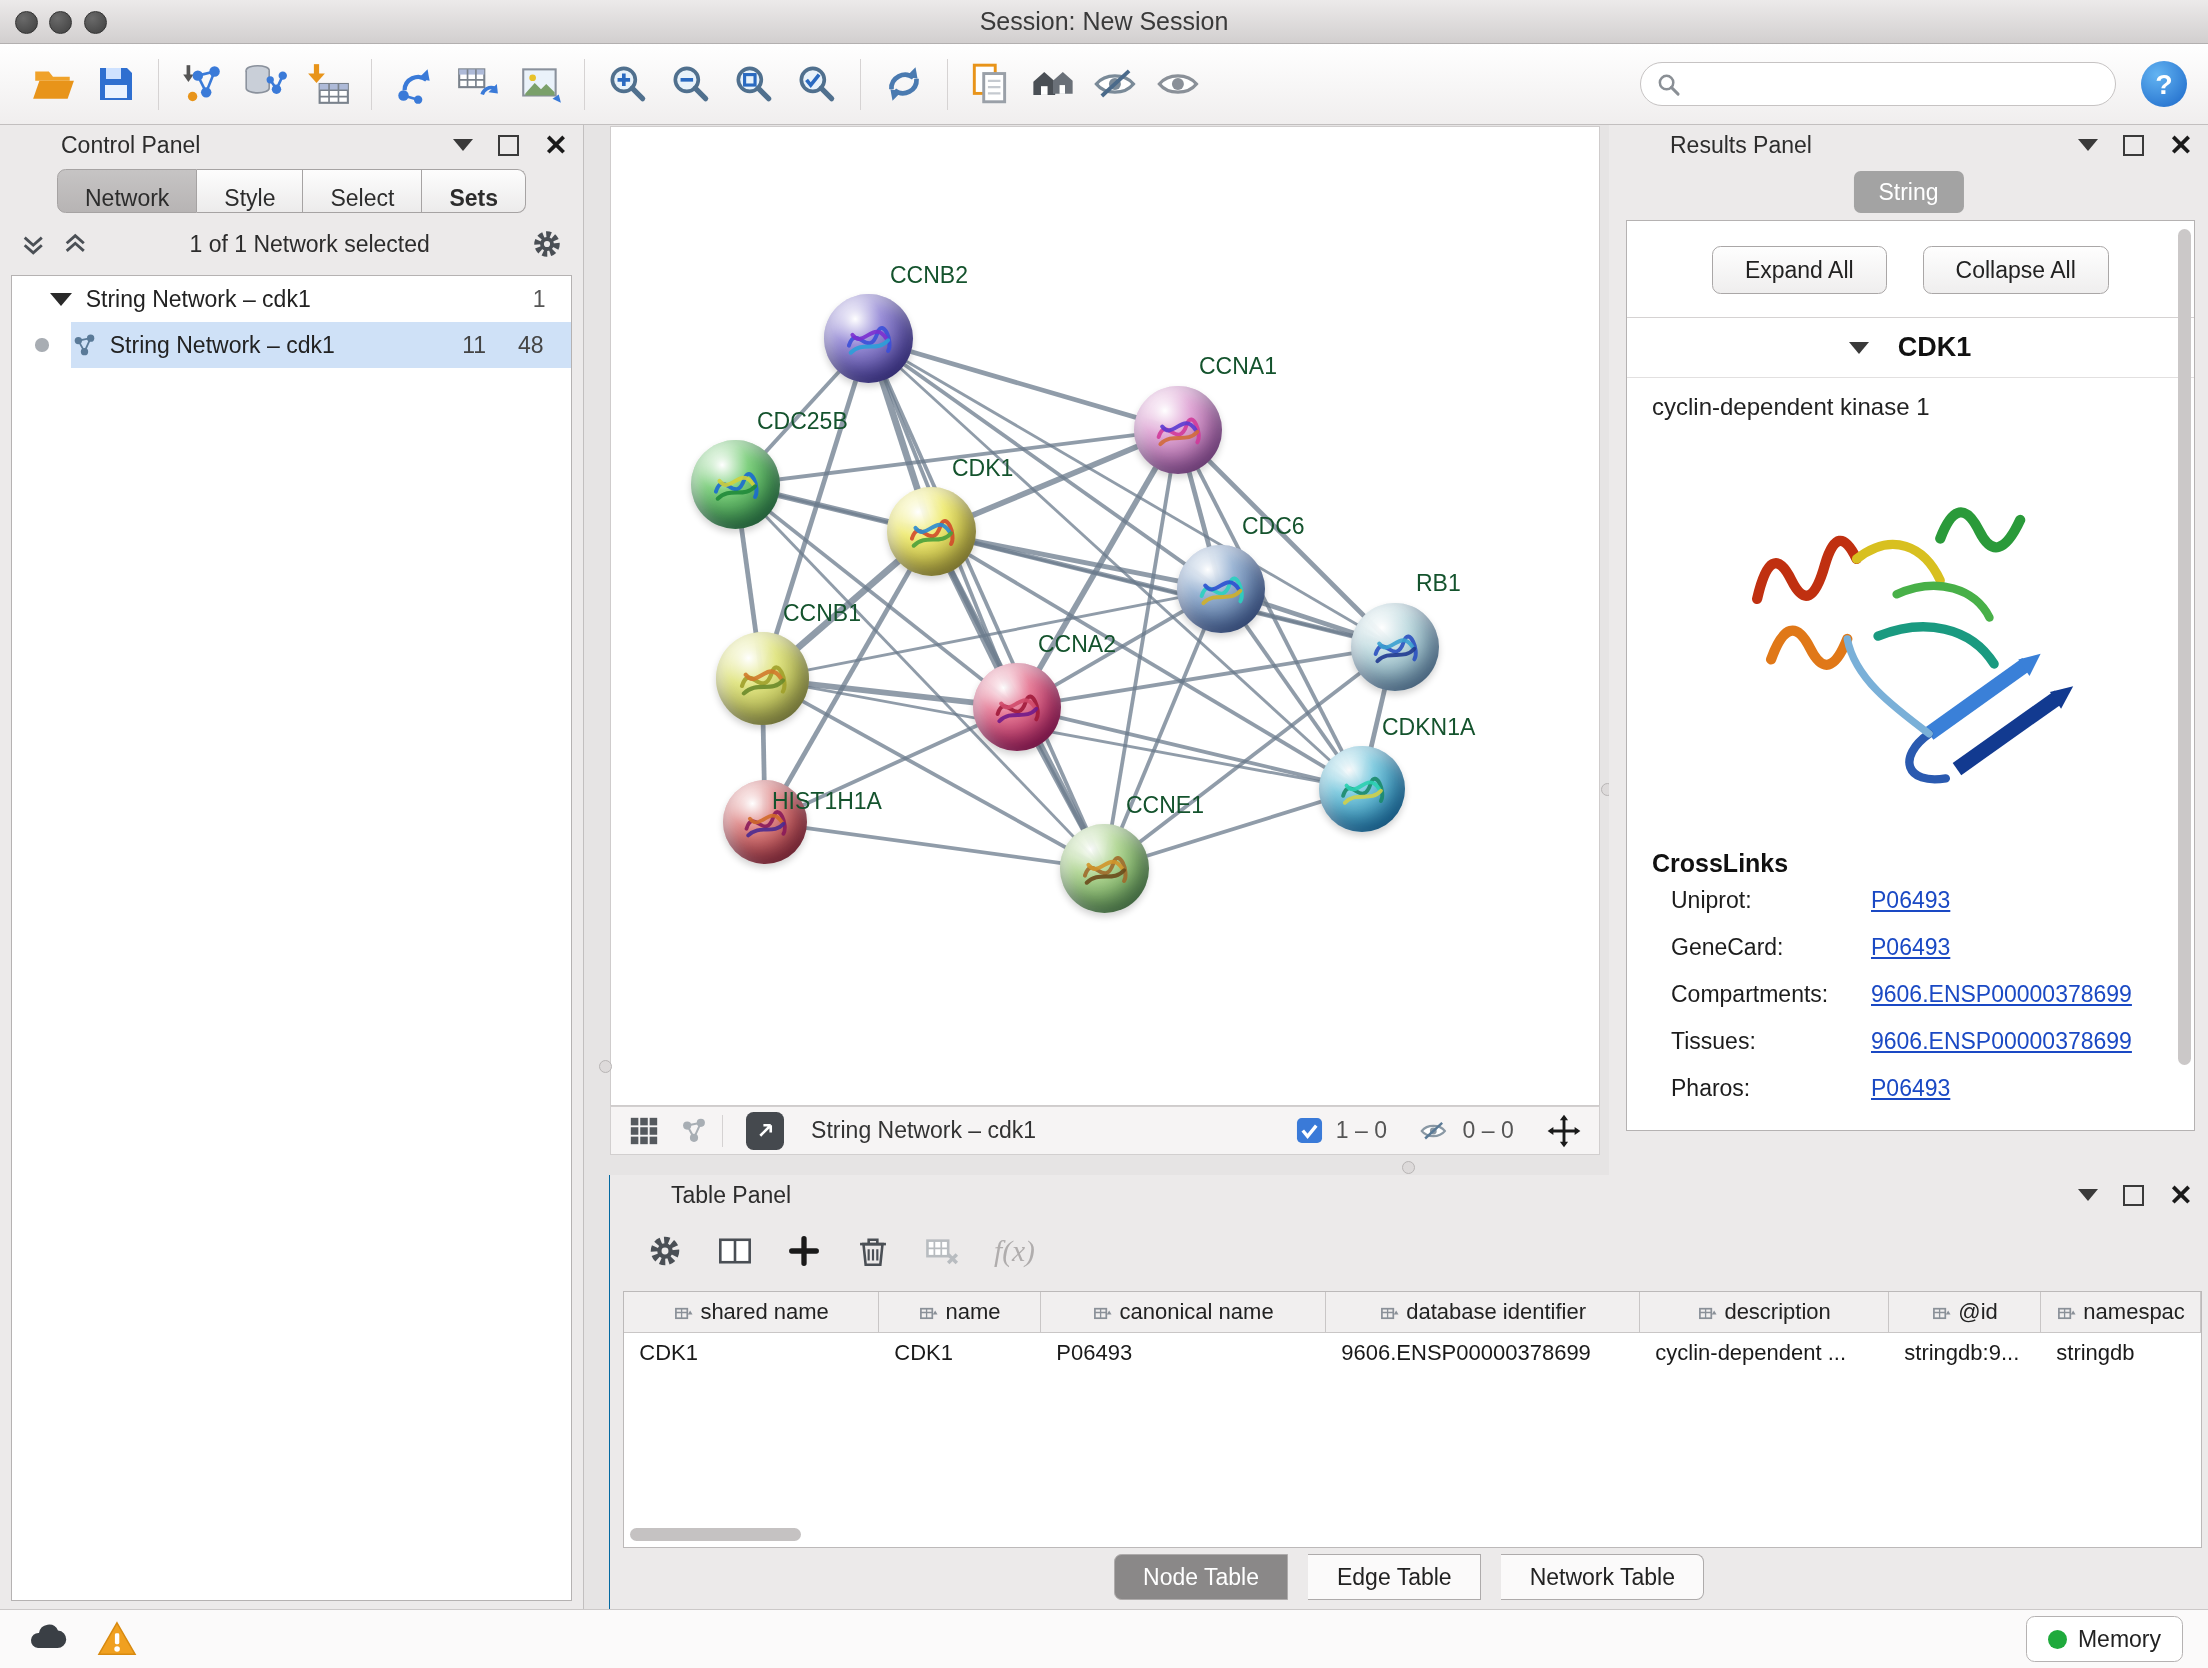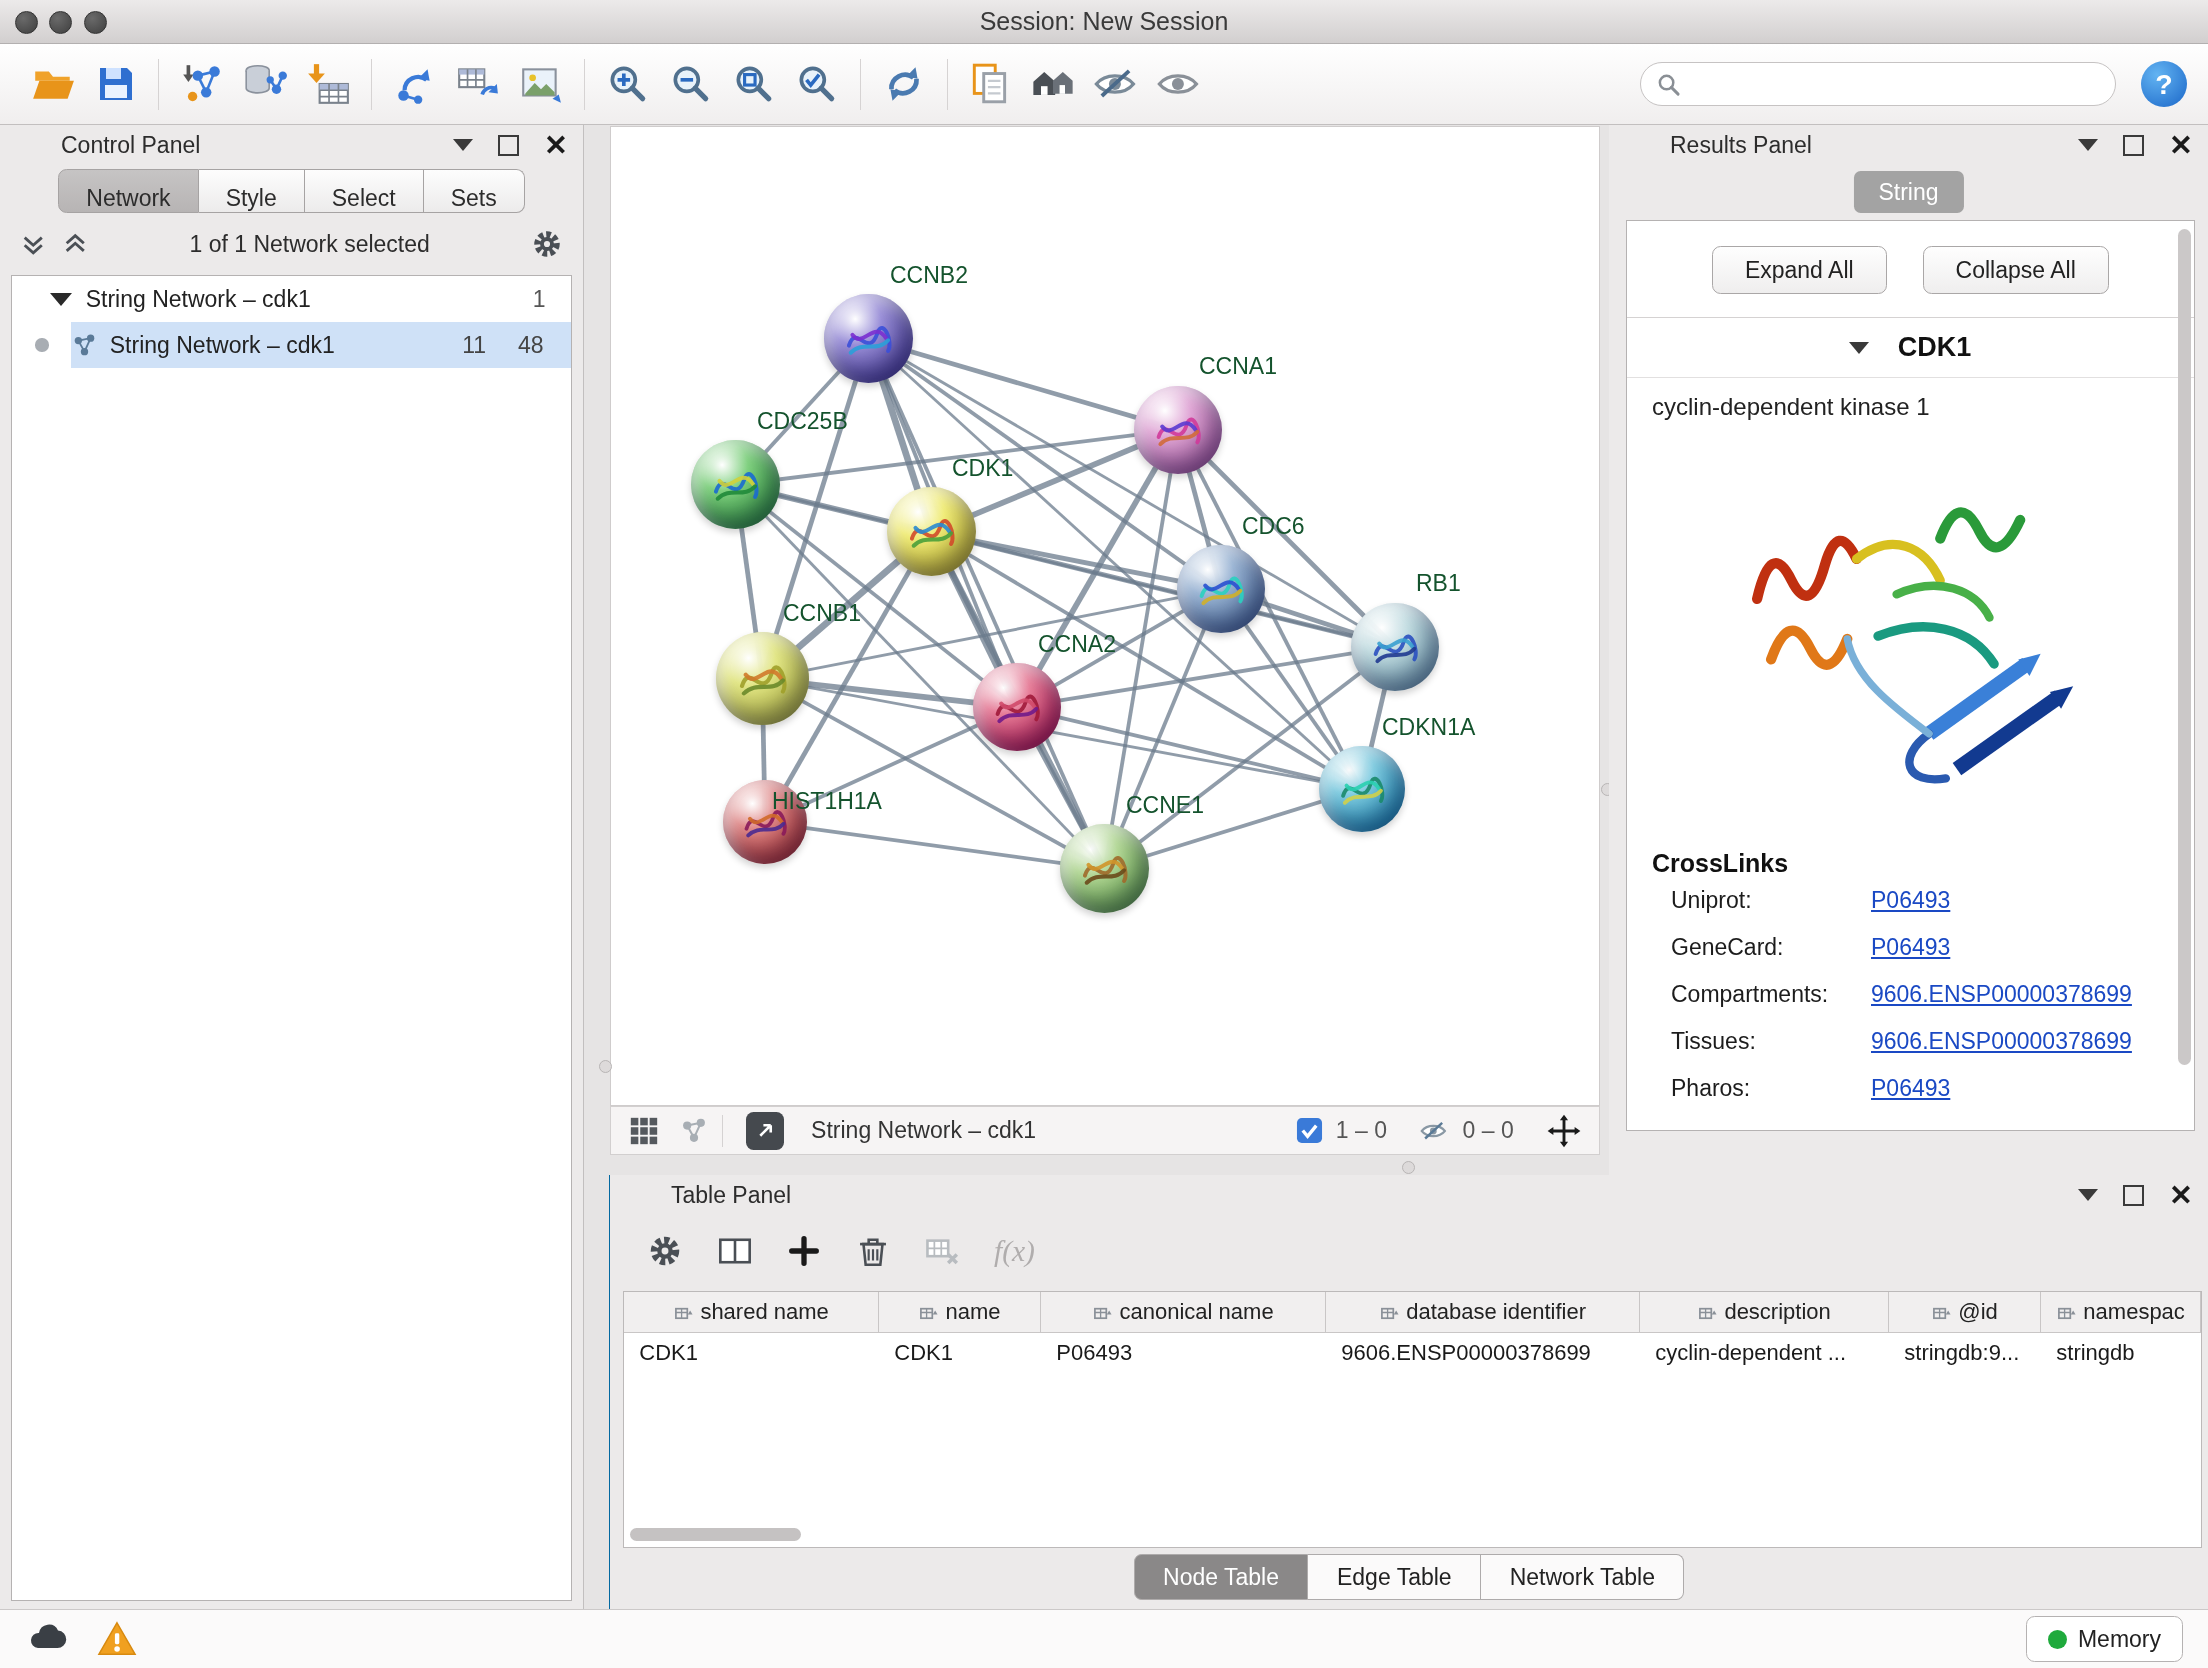--- a/index.html
+++ b/index.html
@@ -21,21 +21,21 @@
   .phead .ptitle{margin-left:17px;}
   .picons{margin-left:auto;display:flex;align-items:center;gap:25px;margin-right:15px;}
   .chev-down{width:0;height:0;border-left:10.5px solid transparent;border-right:10.5px solid transparent;border-top:12.4px solid #3a3a3a;}
   .float-ico{width:17px;height:17px;border:2.9px solid #3a3a3a;}
   .close-ico{font-size:28.5px;font-weight:bold;color:#1a1a1a;line-height:17px;}
   
   .control-panel{position:absolute;left:0;top:125px;width:584px;height:1485px;background:#eceaea;border-right:1px solid #c2bfbf;box-sizing:border-box;}
   .seg{display:flex;justify-content:center;margin-top:3.8px;}
   .seg .sbtn{height:42px;padding:0 27px;border:1px solid #a6a3a3;border-left:none;background:linear-gradient(#fdfdfd,#ecebeb);font-size:23px;color:#2c2c2c;display:flex;align-items:flex-end;}
   .seg .sbtn:first-child{border-left:1px solid #a6a3a3;border-radius:8.6px 0 0 8.6px;}
-  .seg .sbtn:last-child{border-radius:0 8.6px 8.6px 0;}
+  .seg .sbtn:last-child{border-radius:0 8.6px 8.6px 0;font-weight:bold;}
   .seg .sbtn.sel{background:linear-gradient(#c6c4c4,#b7b4b4);}
   .cp-status{display:flex;align-items:center;height:48px;margin-top:7.6px;padding:0 19px;}
   .cp-status .txt{flex:1;text-align:center;font-size:23px;color:#2c2c2c;}
   .tree{position:absolute;left:11.4px;right:11.4px;top:150px;bottom:9.5px;background:#fff;border:1px solid #b5b2b2;font-size:23px;overflow:hidden;}
   .trow{height:46px;display:flex;align-items:center;}
   .trow .tri{width:0;height:0;border-left:11.4px solid transparent;border-right:11.4px solid transparent;border-top:13.3px solid #2a2a2a;margin:0 13.3px 0 38px;}
   .trow .cnt{margin-left:auto;margin-right:25px;color:#555;}
   .childwrap{display:flex;align-items:center;height:46px;}
   .gutter{width:59px;display:flex;align-items:center;justify-content:center;}
   .dot{width:13.3px;height:13.3px;border-radius:50%;background:#a8adb3;}
@@ -76,21 +76,21 @@
   
   .table-panel{position:absolute;left:609px;top:1175px;right:0;height:435px;background:#eceaea;box-sizing:border-box;border-left:1px solid #0369a1;}
   .tp-toolbar{display:flex;align-items:center;gap:32px;padding:7.6px 0 7.6px 36px;height:57px;}
   .tp-table{position:absolute;left:13.3px;right:5.7px;top:116px;height:255px;background:#fff;border:1px solid #bcb9b9;overflow:hidden;}
   .thead{display:flex;height:40px;background:#f1efef;border-bottom:1px solid #c9c6c6;}
   .th{display:flex;align-items:center;justify-content:center;gap:7.6px;font-size:22px;color:#222;border-right:1px solid #c9c6c6;box-sizing:border-box;}
   .trowdata{display:flex;height:40px;}
   .td{display:flex;align-items:center;font-size:22px;color:#1a1a1a;padding-left:15px;box-sizing:border-box;}
   .c0{width:255px}.c1{width:162px}.c2{width:285px}.c3{width:314px}.c4{width:249px}.c5{width:152px}.c6{flex:1}
   .hscroll{position:absolute;left:5.7px;bottom:5.7px;height:13.3px;width:171px;background:#c5c2c2;border-radius:6.7px;}
-  .tp-tabs{position:absolute;left:0;right:0;top:379px;display:flex;justify-content:center;}
+  .tp-tabs{position:absolute;left:0;right:0;top:379px;display:flex;justify-content:center;gap:20px;}
   .tp-tab{height:44px;padding:0 28.5px;border:1px solid #aeabab;border-left:none;background:#fbfafa;font-size:23px;color:#222;display:flex;align-items:center;}
   .tp-tab:first-child{border-left:1px solid #aeabab;border-radius:7.6px 0 0 7.6px;}
   .tp-tab:last-child{border-radius:0 7.6px 7.6px 0;}
   .tp-tab.sel{background:#8a8888;color:#fff;}
   .fx{font-family:"Liberation Serif",serif;font-style:italic;font-size:29.5px;color:#b0adad;}
   
   .statusbar{position:absolute;left:0;bottom:0;right:0;height:59px;background:#fbfafa;border-top:1px solid #ccc9c9;display:flex;align-items:center;padding:0 25px;box-sizing:border-box;}
   .memory-btn{margin-left:auto;height:44px;border:1px solid #b5b2b2;border-radius:8.6px;background:#fff;display:flex;align-items:center;gap:11.4px;padding:0 21px;font-size:23px;color:#222;}
   .gdot{width:19px;height:19px;border-radius:50%;background:#1faa3c;}
 </style>

